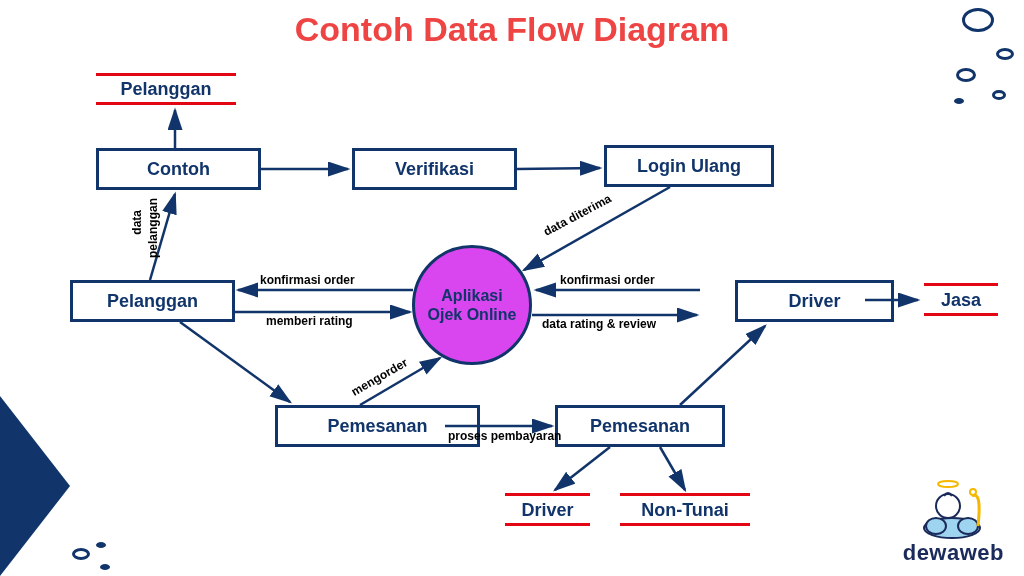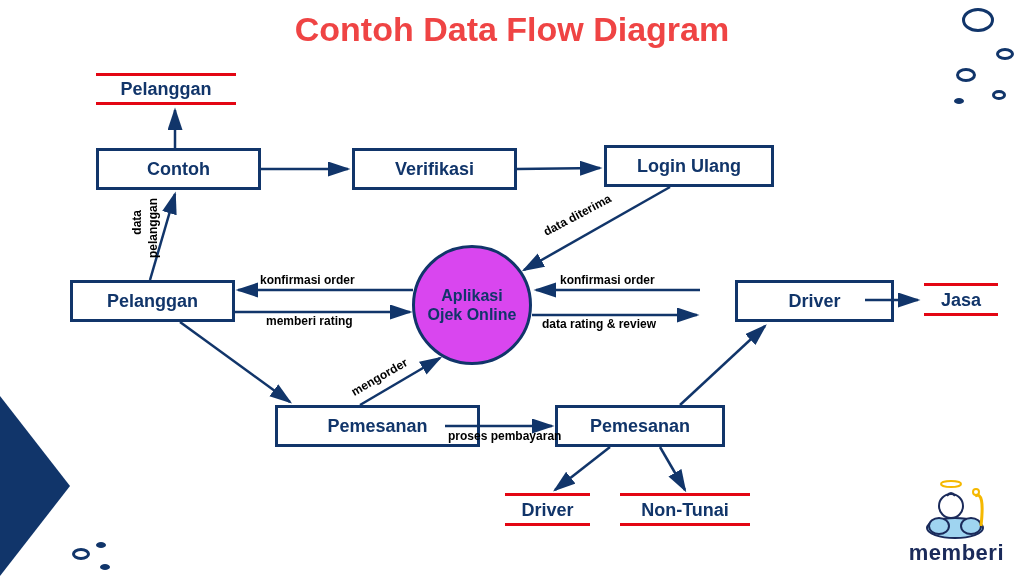--- a/index.html
+++ b/index.html
@@ -213,14 +213,14 @@
   <svg width="70" height="64" viewBox="0 0 70 64">
     <ellipse cx="34" cy="52" rx="28" ry="10" fill="#9fd4f0" stroke="#1a2a5a" stroke-width="2"></ellipse>
     <ellipse cx="18" cy="50" rx="10" ry="8" fill="#9fd4f0" stroke="#1a2a5a" stroke-width="2"></ellipse>
     <ellipse cx="50" cy="50" rx="10" ry="8" fill="#9fd4f0" stroke="#1a2a5a" stroke-width="2"></ellipse>
     <ellipse cx="30" cy="8" rx="10" ry="3" fill="none" stroke="#f5b800" stroke-width="2"></ellipse>
     <circle cx="30" cy="30" r="12" fill="#fff" stroke="#1a2a5a" stroke-width="2"></circle>
     <path d="M26 20 Q30 14 34 20" fill="none" stroke="#1a2a5a" stroke-width="2"></path>
     <path d="M54 20 Q64 14 60 50" fill="none" stroke="#f5b800" stroke-width="3"></path>
     <circle cx="55" cy="16" r="3" fill="none" stroke="#f5b800" stroke-width="2"></circle>
   </svg>
-  <div class="logo-text">memberi</div>
+  <div class="logo-text">dewaweb</div>
 </div>
 
 </body></html>

